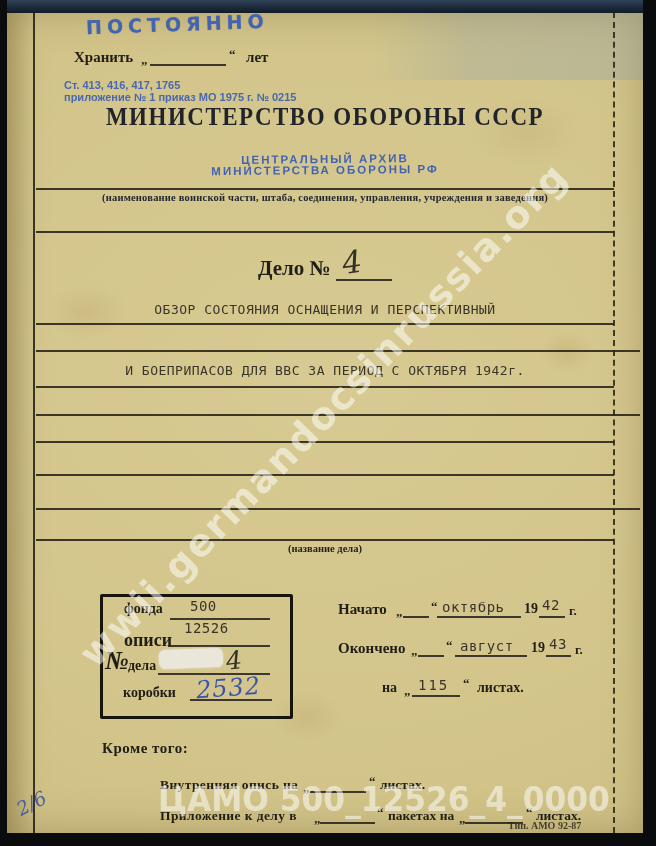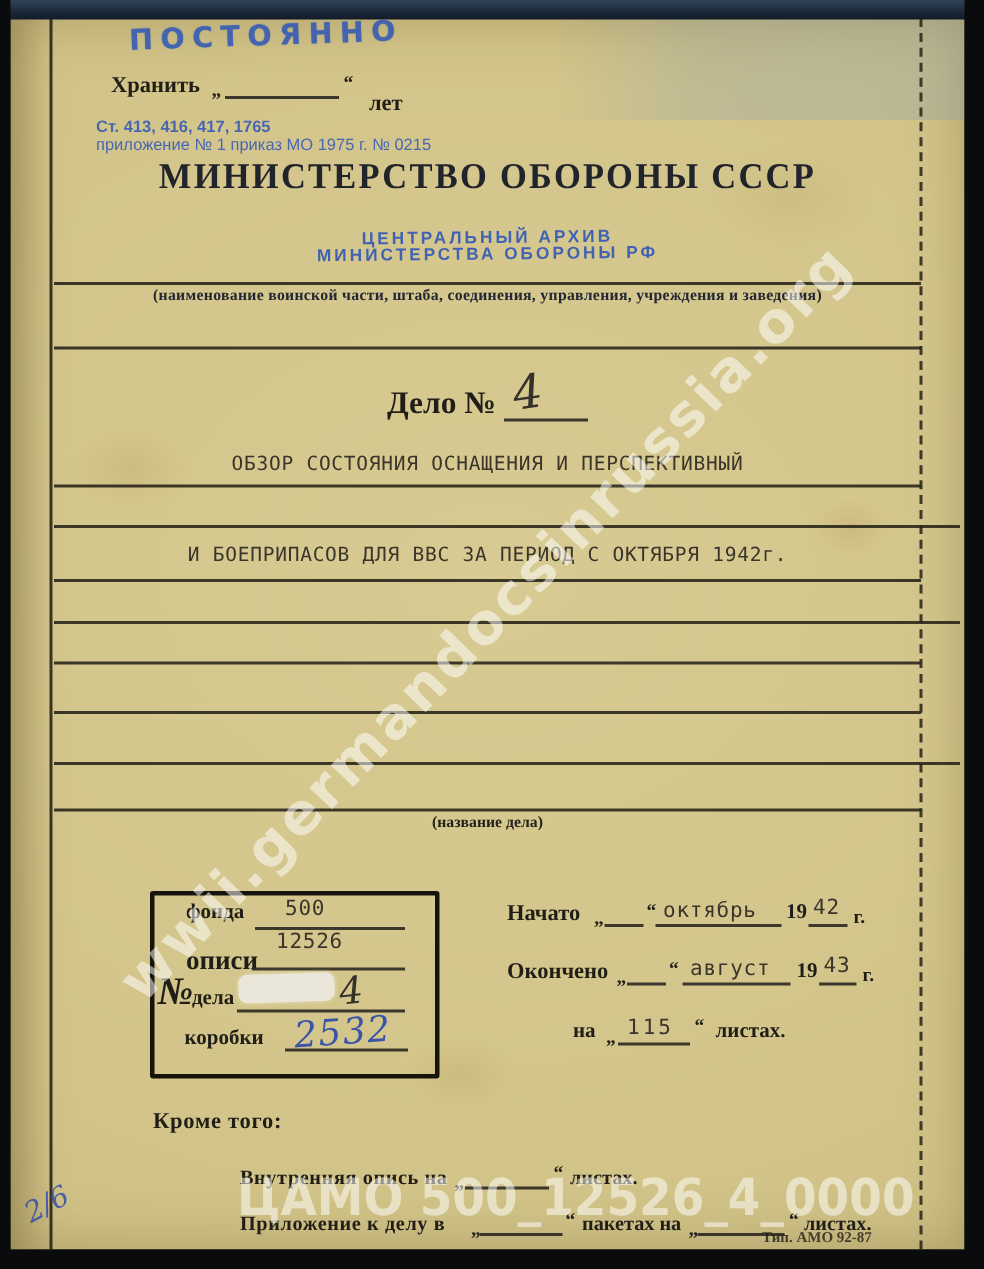--- a/index.html
+++ b/index.html
@@ -56,24 +56,24 @@
   <div class="band-left"></div>
   <div class="band-right"></div>
 
   <div class="abs blue" style="left:86px;top:13px;font-family:'DejaVu Sans',sans-serif;font-weight:700;font-size:19px;
               letter-spacing:5px;transform:rotate(-2deg);opacity:.92;text-shadow:0 0 1px rgba(58,93,180,.6);">ПОСТОЯННО</div>
 
   <span class="abs print" style="left:74px;top:49px;font-size:15px;">Хранить</span>
   <span class="abs quote" style="left:141px;top:52px;">„</span>
   <div class="blank" style="left:150px;top:64px;width:76px;"></div>
   <span class="abs quote" style="left:229px;top:47px;">“</span>
-  <span class="abs print" style="left:246px;top:49px;font-size:15px;margin-top:12px;">лет</span>
+  <span class="abs print" style="left:246px;top:49px;font-size:15px;">лет</span>
 
   <span class="abs blue" style="left:64px;top:79px;font-size:11px;font-family:'Liberation Sans',sans-serif;font-weight:700;opacity:.9;">Ст. 413, 416, 417, 1765</span>
-  <span class="abs blue" style="left:64px;top:91px;font-size:11px;font-family:'Liberation Sans',sans-serif;font-weight:400;opacity:.9;">приложение № 1 приказ МО 1975 г. № 0215</span>
+  <span class="abs blue" style="left:64px;top:91px;font-size:11px;font-family:'Liberation Sans',sans-serif;font-weight:700;opacity:.9;">приложение № 1 приказ МО 1975 г. № 0215</span>
 
   <div class="abs ctr print" style="left:36px;top:105px;width:578px;font-size:23px;letter-spacing:1.5px;transform:scaleY(1.05);color:#22242b;">МИНИСТЕРСТВО ОБОРОНЫ СССР</div>
 
   <div class="abs ctr blue" style="left:36px;top:154px;width:578px;font-family:'Liberation Sans',sans-serif;
         font-weight:700;font-size:11.5px;letter-spacing:2px;line-height:11px;transform:rotate(-.6deg);opacity:.95;">
     <div>ЦЕНТРАЛЬНЫЙ АРХИВ</div>
     <div>МИНИСТЕРСТВА ОБОРОНЫ РФ</div>
   </div>
 
   <div class="rule" style="left:36px;top:188px;width:578px;"></div>

